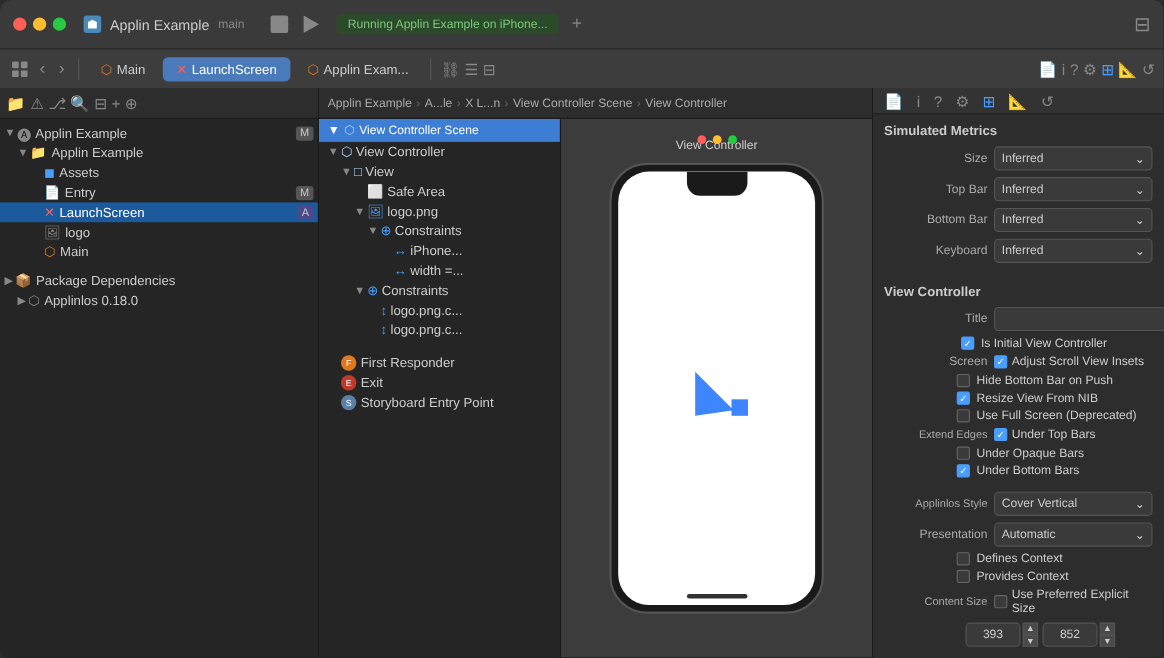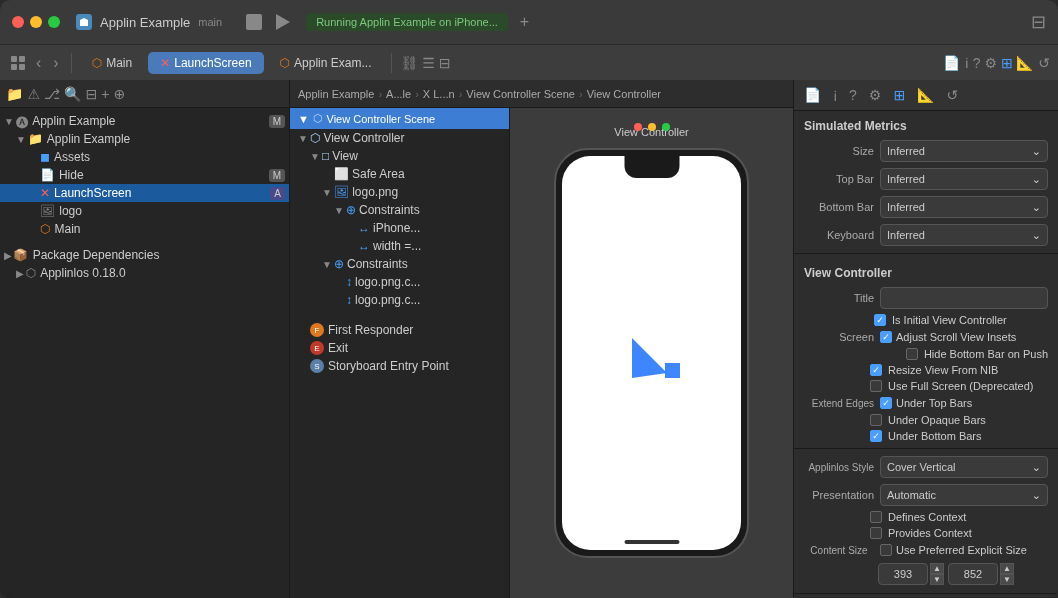--- a/index.html
+++ b/index.html
@@ -39,21 +39,21 @@
     .center-panel { flex: 1; display: flex; flex-direction: column; background: #1e1e1e; overflow: hidden; }
     .breadcrumb-bar { height: 28px; background: #2d2d2d; display: flex; align-items: center; padding: 0 8px; gap: 4px; border-bottom: 1px solid #1a1a1a; font-size: 11px; color: #aaa; }
     .breadcrumb-sep { color: #666; }
     .canvas-area { flex: 1; overflow: hidden; display: flex; align-items: center; justify-content: center; background: #3c3c3c; position: relative; }
 
     
     .right-panel { width: 265px; background: #2d2d2d; border-left: 1px solid #1a1a1a; display: flex; flex-direction: column; flex-shrink: 0; overflow-y: auto; }
     .right-toolbar { height: 36px; background: #333; display: flex; align-items: center; padding: 0 6px; gap: 4px; border-bottom: 1px solid #1a1a1a; }
     .right-section-header { padding: 8px 10px 4px; color: #ccc; font-size: 12px; font-weight: 600; }
     .right-row { display: flex; align-items: center; padding: 3px 10px; gap: 6px; }
-    .right-label { color: #aaa; font-size: 11px; min-width: 70px; text-align: right; }
+    .right-label { color: #aaa; font-size: 11px; min-width: 70px; text-align: right; margin-left: 24px; }
     .right-value { flex: 1; }
     .select-box { background: #3a3a3a; border: 1px solid #555; border-radius: 4px; color: #ccc; font-size: 11px; padding: 2px 6px; width: 100%; display: flex; align-items: center; justify-content: space-between; cursor: pointer; height: 22px; }
     .right-divider { height: 1px; background: #1a1a1a; margin: 4px 0; }
     .checkbox-row { display: flex; align-items: center; padding: 2px 10px 2px 80px; gap: 6px; }
     .checkbox-item { display: flex; align-items: center; gap: 4px; color: #ccc; font-size: 11px; }
     .cb { width: 12px; height: 12px; border: 1px solid #666; border-radius: 2px; background: #3a3a3a; display: flex; align-items: center; justify-content: center; flex-shrink: 0; }
     .cb.checked { background: #4a9eff; border-color: #4a9eff; color: #fff; font-size: 9px; }
     .cb.checked::after { content: '✓'; font-size: 9px; }
     .right-text-input { background: #3a3a3a; border: 1px solid #555; border-radius: 4px; color: #ccc; font-size: 11px; padding: 2px 6px; flex: 1; height: 22px; }
     .number-input { background: #3a3a3a; border: 1px solid #555; border-radius: 4px; color: #ccc; font-size: 11px; padding: 2px 4px; width: 50px; height: 22px; text-align: center; }
@@ -147,21 +147,21 @@
           <span style="color:#ccc;">Applin Example</span>
         </div>
         <div class="tree-item" style="padding-left:28px;">
           <span style="width:12px;"></span>
           <span style="color:#4a9eff;margin-right:4px;">◼</span>
           <span style="color:#ccc;">Assets</span>
         </div>
         <div class="tree-item" style="padding-left:28px;">
           <span style="width:12px;"></span>
           <span style="color:#888;margin-right:4px;">📄</span>
-          <span>Hide</span>
+          <span>Entry</span>
           <span class="badge">M</span>
         </div>
         <div class="tree-item selected" style="padding-left:28px;">
           <span style="width:12px;"></span>
           <span style="color:#ff5f57;margin-right:4px;">✕</span>
           <span>LaunchScreen</span>
           <span class="badge badge-a">A</span>
         </div>
         <div class="tree-item" style="padding-left:28px;">
           <span style="width:12px;"></span>
@@ -382,21 +382,21 @@
 
       <div class="right-row">
         <span class="right-label">Screen</span>
         <div class="right-value">
           <div class="checkbox-item" style="margin-left:0;">
             <div class="cb checked"></div>
             <span>Adjust Scroll View Insets</span>
           </div>
         </div>
       </div>
-      <div class="checkbox-row" style="padding-left:32px;justify-content:flex-end;">
+      <div class="checkbox-row" style="padding-left:76px;">
         <div class="cb"></div>
         <span class="checkbox-item">Hide Bottom Bar on Push</span>
       </div>
       <div class="checkbox-row" style="padding-left:76px;">
         <div class="cb checked"></div>
         <span class="checkbox-item">Resize View From NIB</span>
       </div>
       <div class="checkbox-row" style="padding-left:76px;">
         <div class="cb"></div>
         <span class="checkbox-item">Use Full Screen (Deprecated)</span>
@@ -445,21 +445,21 @@
       <div class="checkbox-row" style="padding-left:76px;">
         <div class="cb"></div>
         <span class="checkbox-item">Defines Context</span>
       </div>
       <div class="checkbox-row" style="padding-left:76px;">
         <div class="cb"></div>
         <span class="checkbox-item">Provides Context</span>
       </div>
 
       <div class="right-row">
-        <span class="right-label" style="font-size:10px;text-align:center;">Content Size</span>
+        <span class="right-label" style="font-size:10px;">Content Size</span>
         <div class="right-value">
           <div class="checkbox-item">
             <div class="cb"></div>
             <span>Use Preferred Explicit Size</span>
           </div>
         </div>
       </div>
 
       <div style="display:flex;align-items:center;padding:4px 10px;gap:4px;">
         <span style="min-width:70px;"></span>

